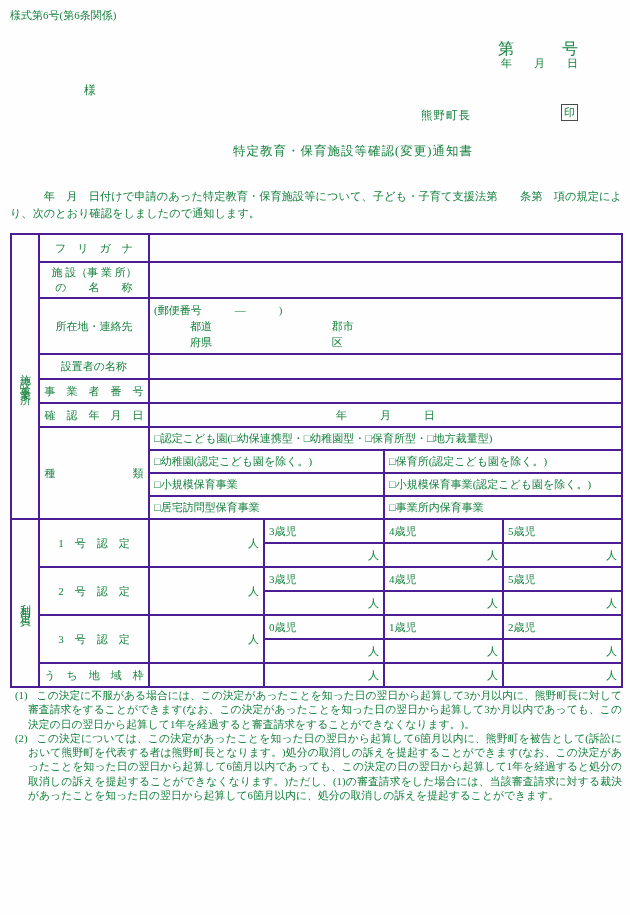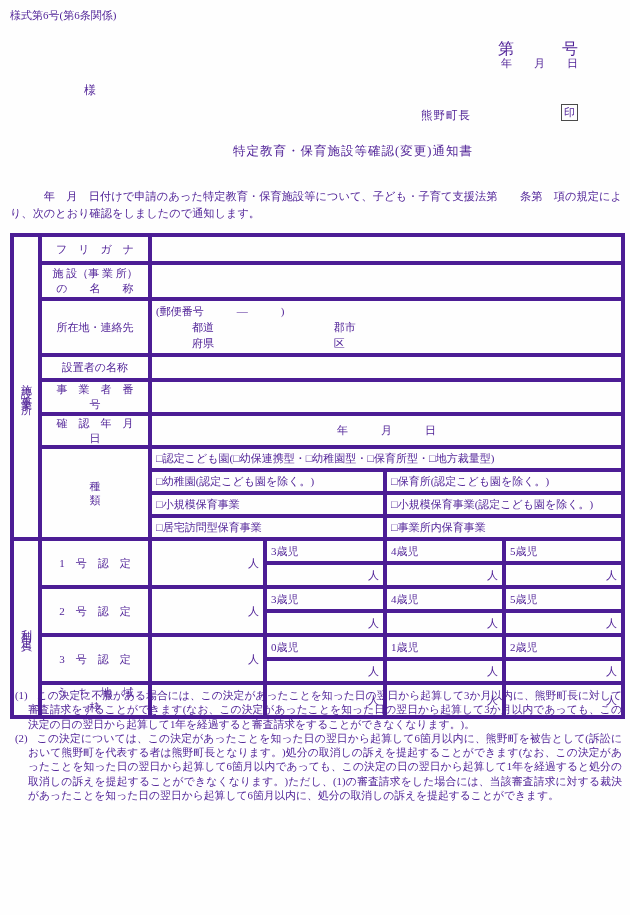--- a/index.html
+++ b/index.html
@@ -1,37 +1,37 @@
 <!DOCTYPE html>
 <html><head>
 <meta charset="utf-8">
 <style>
   html,body { margin:0; padding:0; background:#ffffff; }
   .page {
     position:relative; width:630px; height:915px; background:#fefefe;
-    font-family:"Liberation Serif","DejaVu Serif",serif; color:#4c1d95;
+    font-family:"Liberation Serif","DejaVu Serif",serif; color:#15803d;
     overflow:hidden;
   }
   .form-number { position:absolute; left:10px; top:8px; font-size:11px; }
   .doc-no   { position:absolute; top:39px;  right:52px; font-size:16px; }
   .doc-date { position:absolute; top:56px;  right:52px; font-size:11px; }
   .addressee{ position:absolute; left:84px; top:82px;  font-size:12px; }
   .issuer   { position:absolute; left:421px; top:108px; font-size:11.5px; letter-spacing:1px; }
   .seal     { position:absolute; left:561px; top:104px; font-size:11px;
               border:1px solid #4a4a4a; padding:1px 2px; line-height:13px; }
   .title    { position:absolute; top:143px; left:0; width:100%; text-align:center;
               font-size:12.5px; font-weight:normal; margin:0; letter-spacing:1px;padding-left:38px; }
   .body-text{ position:absolute; left:10px; top:188px; width:612px; margin:0;
               font-size:11.2px; line-height:16.5px; text-align:justify; }
 
   table.form-table {
     position:absolute; left:10px; top:233px; width:611px;
     border-collapse:collapse; table-layout:fixed; font-size:11px;
   }
-  .form-table td { border:4px solid #4c1d95; padding:0 4px; vertical-align:middle; overflow:hidden; }
+  .form-table td { border:2px solid #4c1d95; padding:0 4px; vertical-align:middle; overflow:hidden; }
   .h28{height:28px} .h36{height:36px} .h56{height:56px} .h25{height:25px}
   .h24{height:24px} .h23{height:23px}
   .group-cell { padding:0; text-align:center; }
   .vtext { writing-mode:vertical-rl; margin:0 auto; letter-spacing:4px; font-size:11px; line-height:1; }
   .label-cell { text-align:center; line-height:1.35; }
   .v-furigana { border-bottom:1px dashed #b3b3b3; }
   .v-name     { border-top:1px dashed #b3b3b3; }
   .addr-cell  { padding:2px 6px; line-height:16px; }
   .addr-a { display:inline-block; margin-left:36px; }
   .addr-b { display:inline-block; margin-left:117px; }

